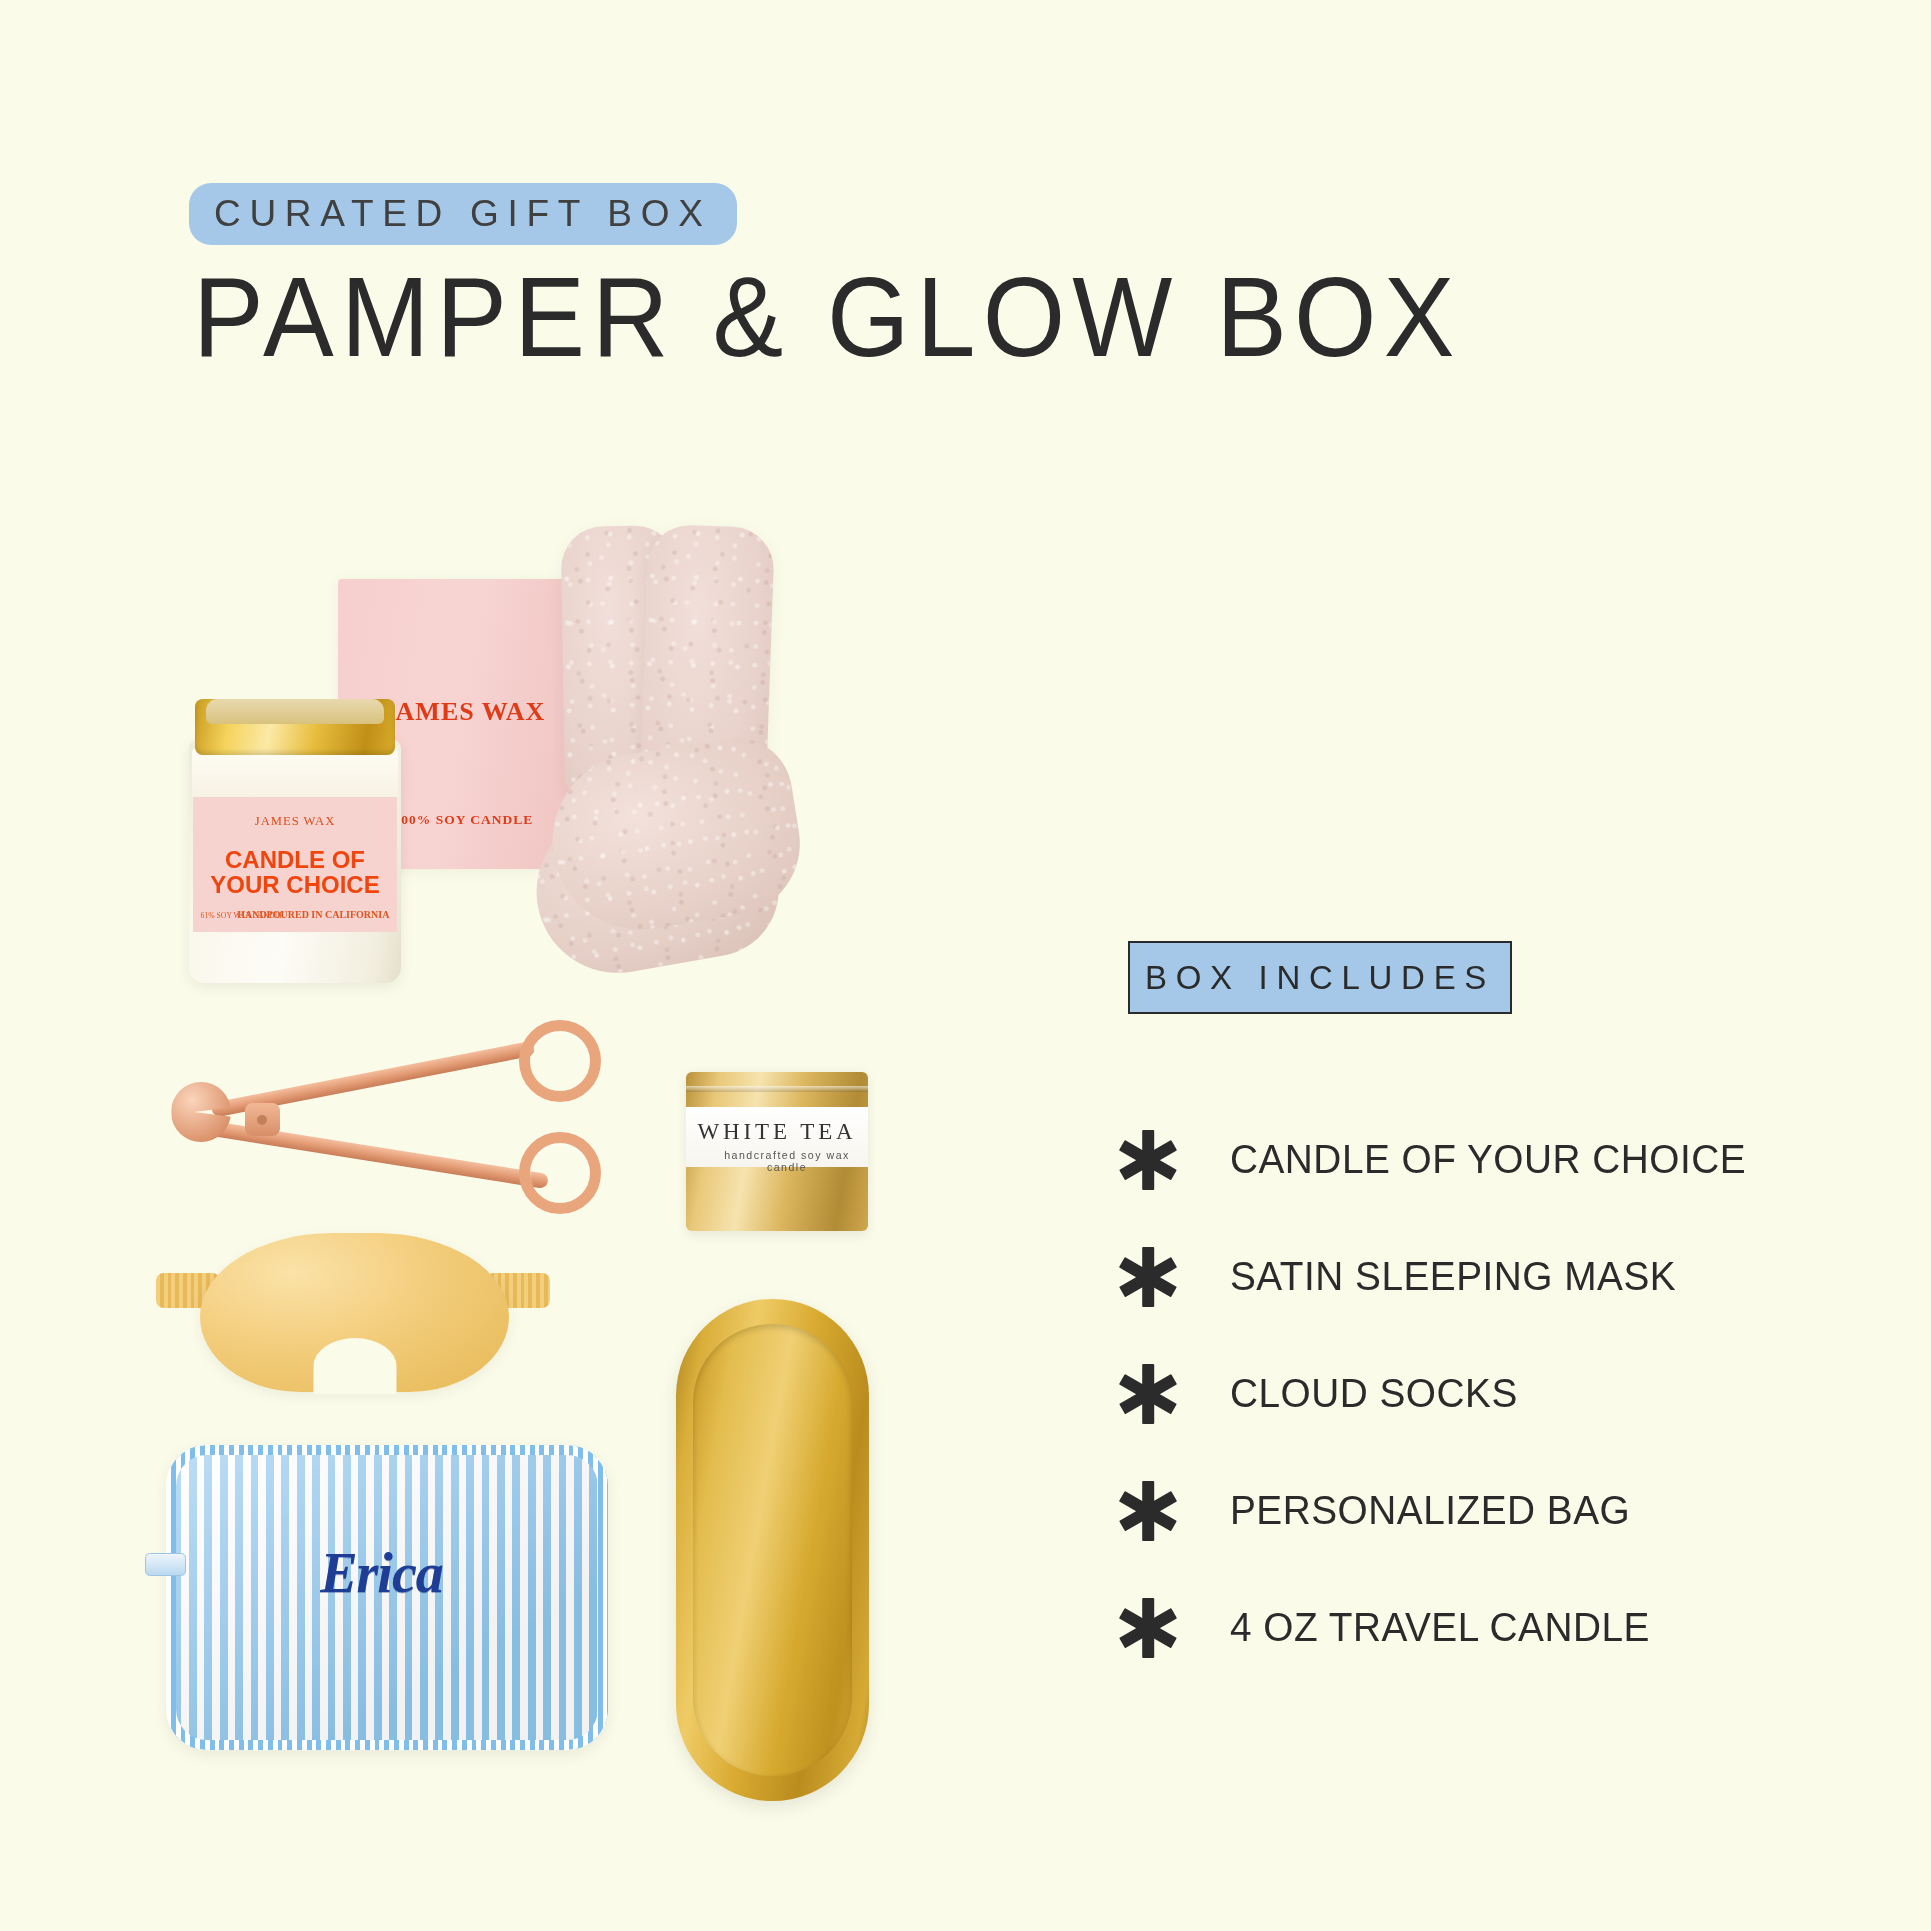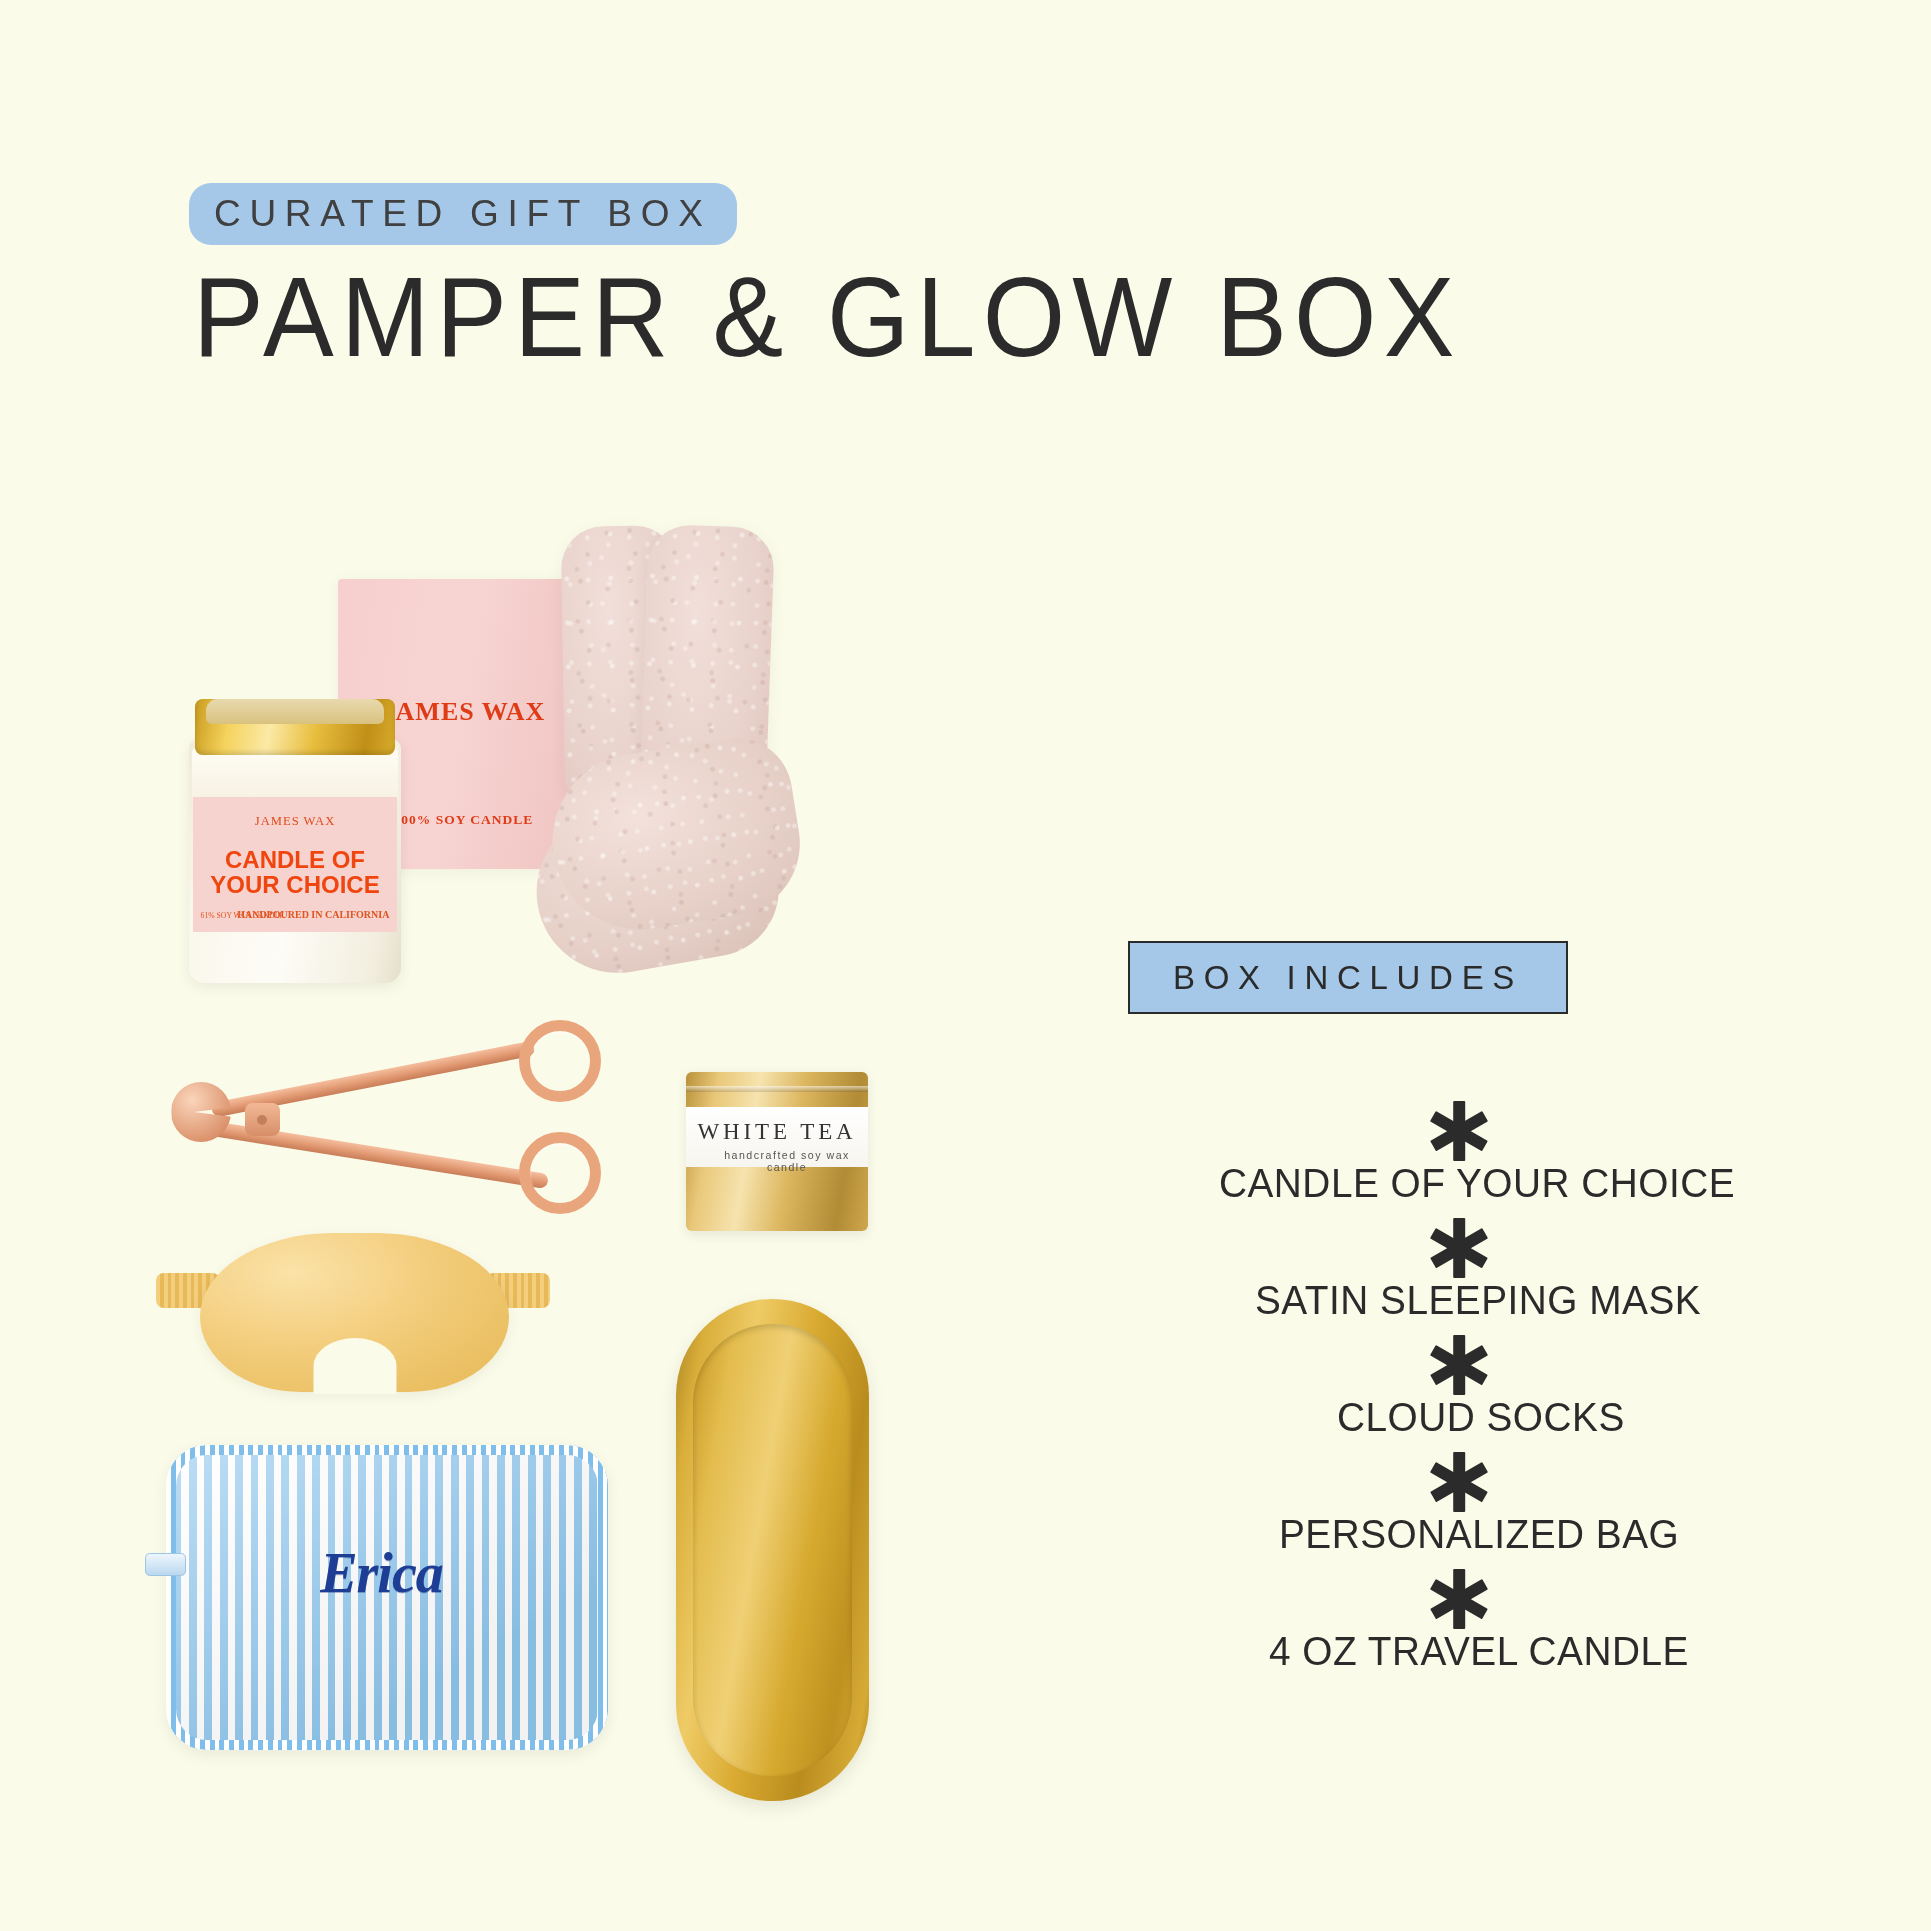--- a/index.html
+++ b/index.html
@@ -36,35 +36,34 @@
     line-height:1.25;
     white-space:nowrap;
     transform:scaleX(0.93);
     transform-origin:left top;
     font-family:"Liberation Sans", sans-serif;
   }
 
   
   .includes-badge{
     position:absolute;left:1128px;top:941px;
-    width:440px;height:73px;
+    width:384px;height:73px;
     background:#A5C8E8;
     border:2.9px solid #2B2B2B;
     box-sizing:border-box;
     display:flex;align-items:center;justify-content:center;
     font-size:33px;letter-spacing:8.7px;color:#2B2B2B;
   }
   .includes-list{
     position:absolute;left:1118px;top:1101px;
     width:734px;
   }
   .inc-row{
     display:flex;align-items:center;
     height:117px;
-    flex-direction:column;
   }
   .star{
     width:60px;height:60px;flex:0 0 60px;
     position:relative;margin-right:52px;
   }
   .star i{
     position:absolute;left:50%;top:50%;
     width:11.6px;height:60px;background:#2B2B2B;
     transform-origin:center center;
     border-radius:1px;

